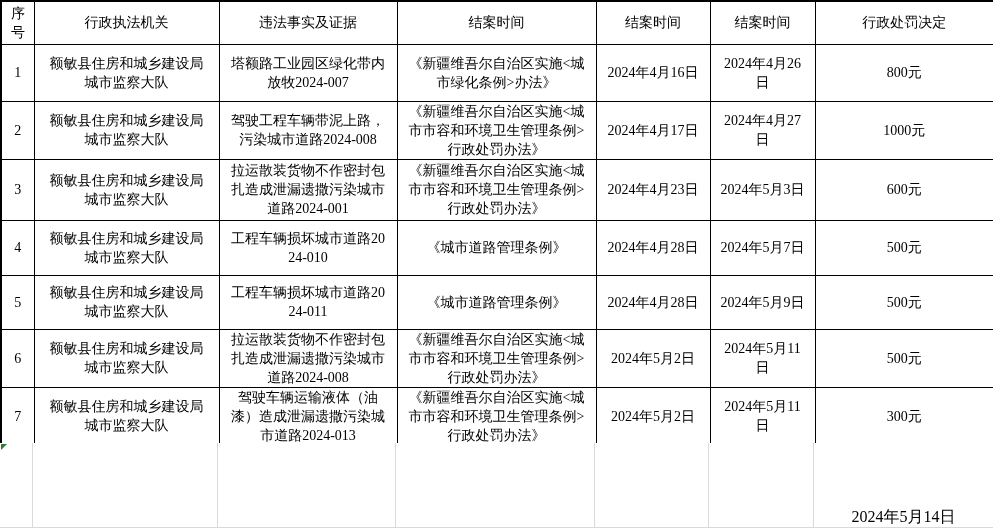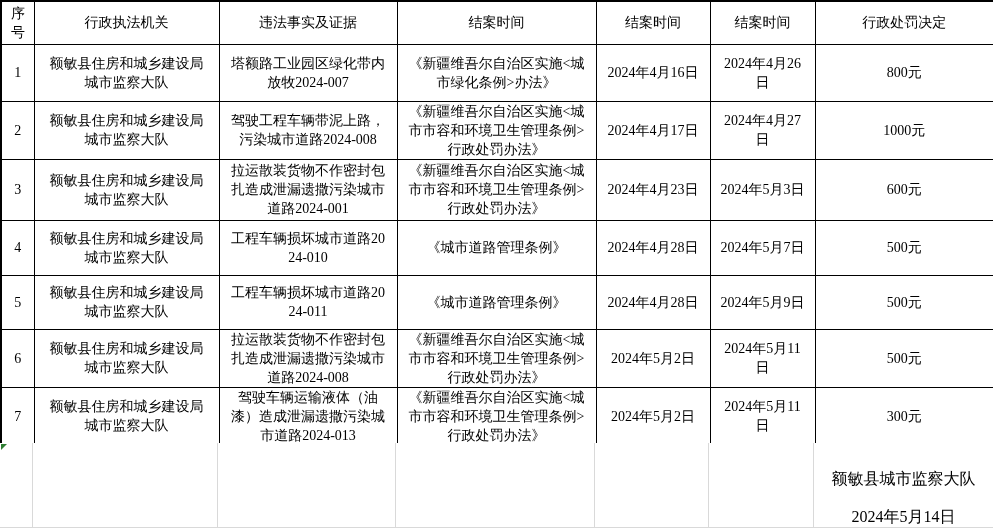--- a/index.html
+++ b/index.html
@@ -190,17 +190,16 @@
 
   <div class="below">
     <div class="vgrid" style="left:32px"></div>
     <div class="vgrid" style="left:217px"></div>
     <div class="vgrid" style="left:395px"></div>
     <div class="vgrid" style="left:594px"></div>
     <div class="vgrid" style="left:708px"></div>
     <div class="vgrid" style="left:813px"></div>
     <div class="hgrid"></div>
     <div class="err-tri"></div>
-    <div class="sig-name">额敏县城市监察大队</div>
     <div class="sig-date">2024年5月14日</div>
   </div>
 
 </div>
 
 </body></html>

